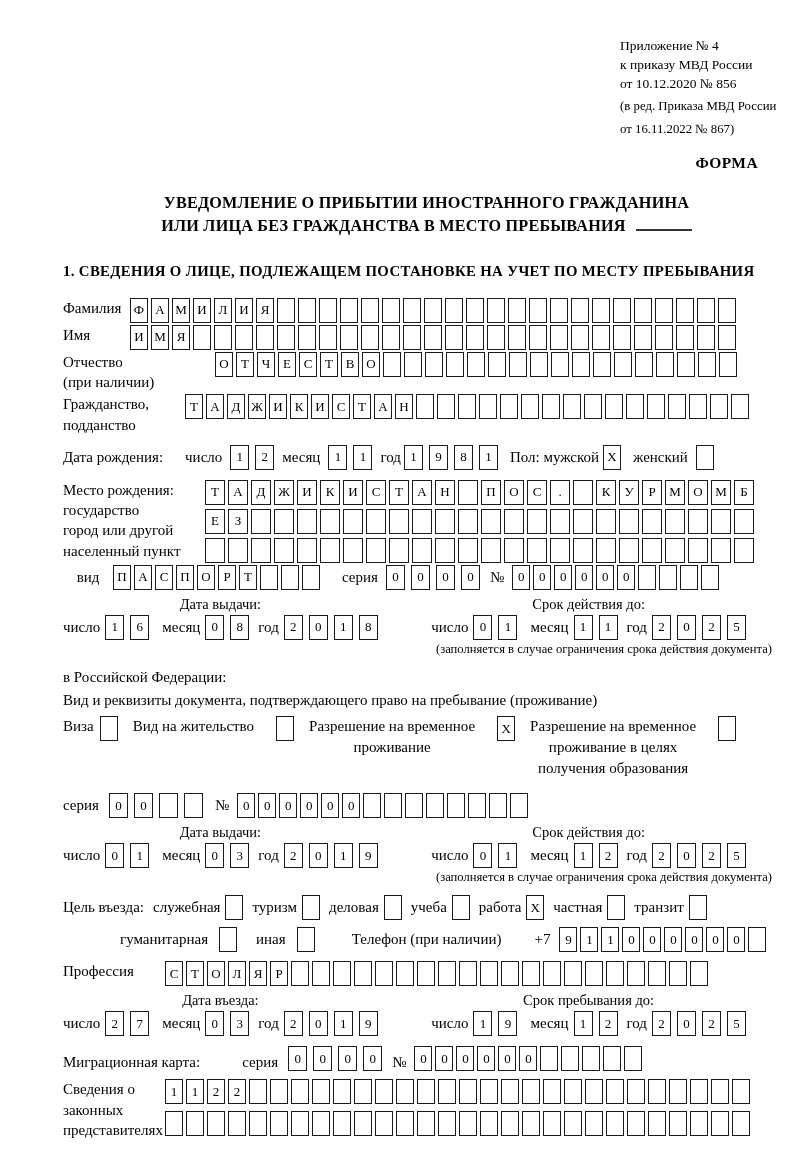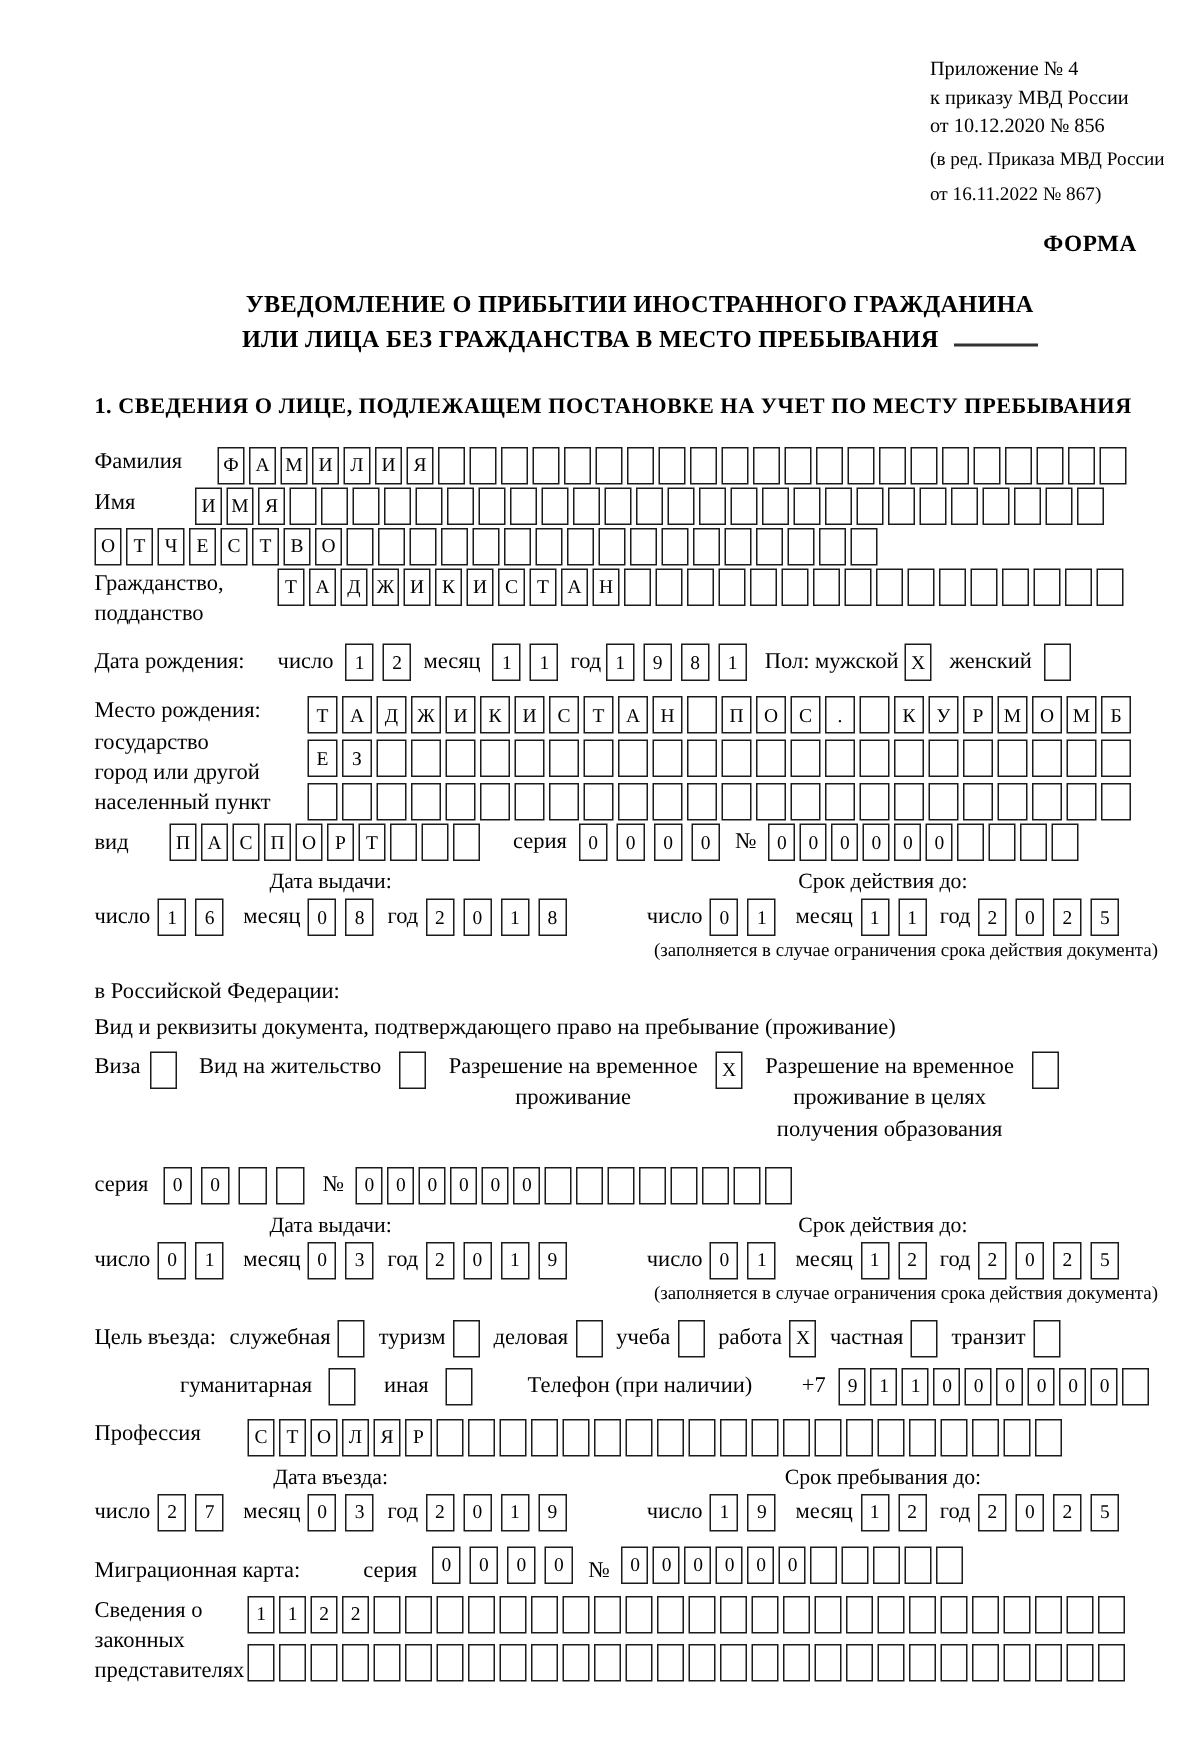--- a/index.html
+++ b/index.html
@@ -16,21 +16,21 @@
   .blank{display:inline-block;width:56px;height:12px;border-bottom:2.5px solid #333;margin-left:10px;}
 
   .sec1{margin-top:24px;font-weight:bold;font-size:14.8px;letter-spacing:.35px;}
 
   .frow{display:flex;align-items:flex-start;margin-top:2px;}
   .lbl{line-height:1.35;}
   .lw67{width:67px;flex:0 0 67px;}
   .lw152{width:152px;flex:0 0 152px;}
   .lw122{width:122px;flex:0 0 122px;}
   .lw142{width:142px;flex:0 0 142px;}
-  .lw50{width:50px;flex:0 0 50px;}
+  .lw50{width:50px;flex:0 0 50px;text-align:center;}
   .lw102{width:102px;flex:0 0 102px;}
 
   .cellrow{display:flex;gap:3px;}
   .cell{width:16px;height:23px;border:1.6px solid #1b1b1b;display:flex;align-items:center;justify-content:center;
         font-size:13px;flex:0 0 auto;background:#fff;}
   .cellrow.sp{gap:6px;}
   .cellrow.sp .cell{width:17px;}
   .cells-wide .cell{width:18px;}
   .stack{display:flex;flex-direction:column;gap:4px;}
 
@@ -41,21 +41,21 @@
 
   .daterow{display:flex;margin-top:6px;padding-right:44px;justify-content:space-between;}
   .dgroup{display:inline-flex;flex-direction:column;}
   .dhead{text-align:center;font-size:14.5px;margin-bottom:2px;}
   .drow{display:flex;align-items:center;gap:5px;}
   .note{font-size:12.6px;text-align:right;padding-right:18px;margin-top:2px;}
 
   .intro{margin-top:9px;line-height:1.55;font-size:15px;}
 
   .chkrow{display:flex;align-items:flex-start;margin-top:4px;gap:15px;}
-  .chk{display:flex;align-items:flex-start;gap:12px;}
+  .chk{display:flex;align-items:flex-start;gap:22px;}
   .chk .lines{text-align:center;line-height:1.4;}
   .chk .lines.left{text-align:left;}
 
   .purline{display:flex;align-items:center;margin-top:10px;gap:9px;flex-wrap:nowrap;}
   .purline .opt{display:flex;align-items:center;gap:5px;white-space:nowrap;}
 </style>
 </head>
 <body>
 
 <div class="page">
@@ -70,21 +70,21 @@
 
   <div class="forma">ФОРМА</div>
 
   <div class="title">
     <div>УВЕДОМЛЕНИЕ О ПРИБЫТИИ ИНОСТРАННОГО ГРАЖДАНИНА</div>
     <div><span>ИЛИ ЛИЦА БЕЗ ГРАЖДАНСТВА В МЕСТО ПРЕБЫВАНИЯ</span><span class="blank"></span></div>
   </div>
 
   <div class="sec1">1. СВЕДЕНИЯ О ЛИЦЕ, ПОДЛЕЖАЩЕМ ПОСТАНОВКЕ НА УЧЕТ ПО МЕСТУ ПРЕБЫВАНИЯ</div>
 
-  <div class="frow" style="margin-top:18px;gap:15px;">
+  <div class="frow" style="margin-top:18px;">
     <div class="lbl lw67">Фамилия</div>
     <div class="cellrow">
         <div class="cell">Ф</div>
         <div class="cell">А</div>
         <div class="cell">М</div>
         <div class="cell">И</div>
         <div class="cell">Л</div>
         <div class="cell">И</div>
         <div class="cell">Я</div>
         <div class="cell"></div>
@@ -141,20 +141,24 @@
         <div class="cell"></div>
         <div class="cell"></div>
         <div class="cell"></div>
         <div class="cell"></div>
         <div class="cell"></div>
         <div class="cell"></div>
       </div>
   </div>
 
   <div class="frow">
+    <div class="lbl lw152">
+      <div>Отчество</div>
+      <div>(при наличии)</div>
+    </div>
     <div class="cellrow">
         <div class="cell">О</div>
         <div class="cell">Т</div>
         <div class="cell">Ч</div>
         <div class="cell">Е</div>
         <div class="cell">С</div>
         <div class="cell">Т</div>
         <div class="cell">В</div>
         <div class="cell">О</div>
         <div class="cell"></div>

